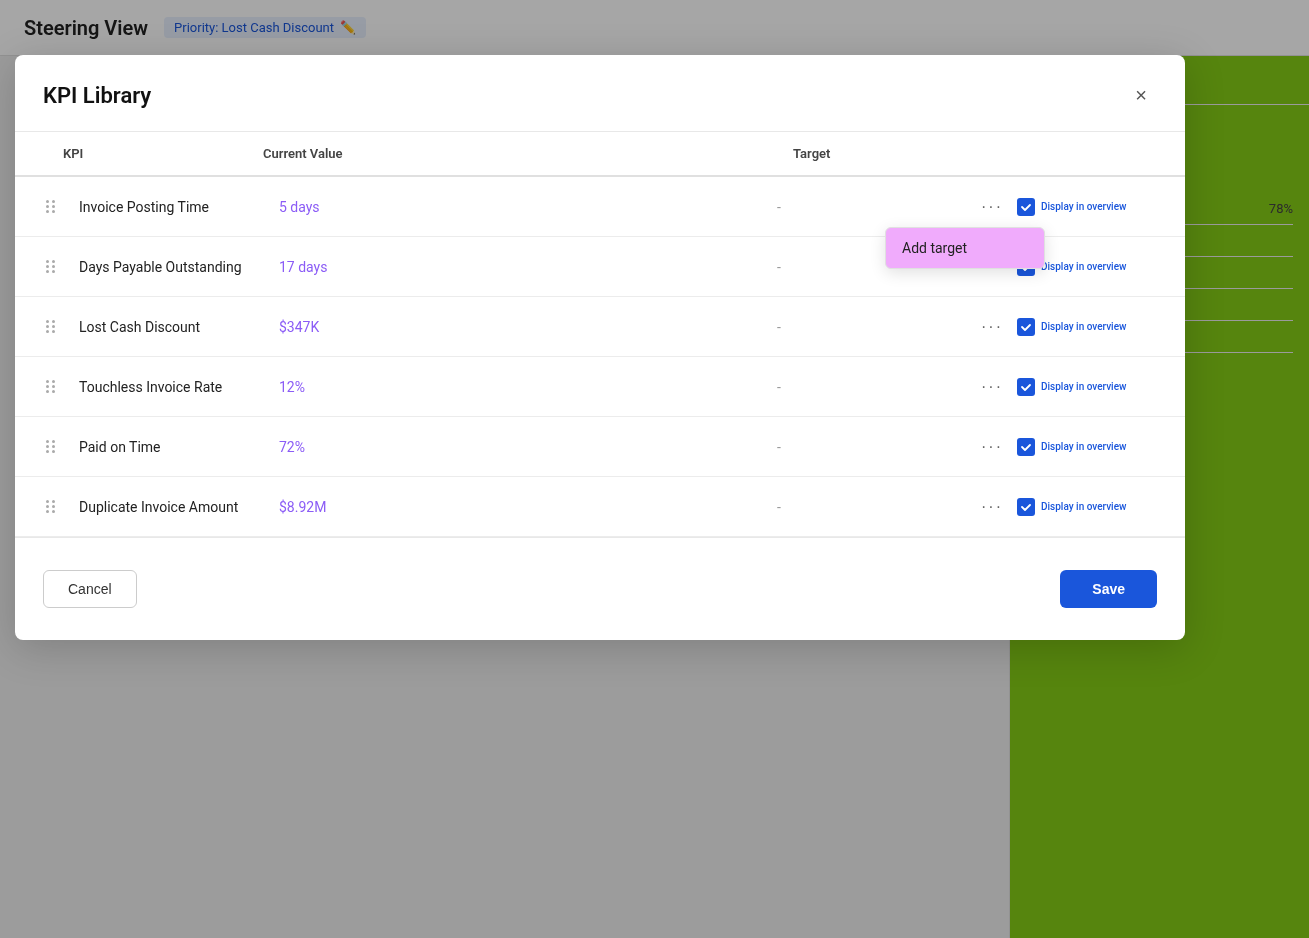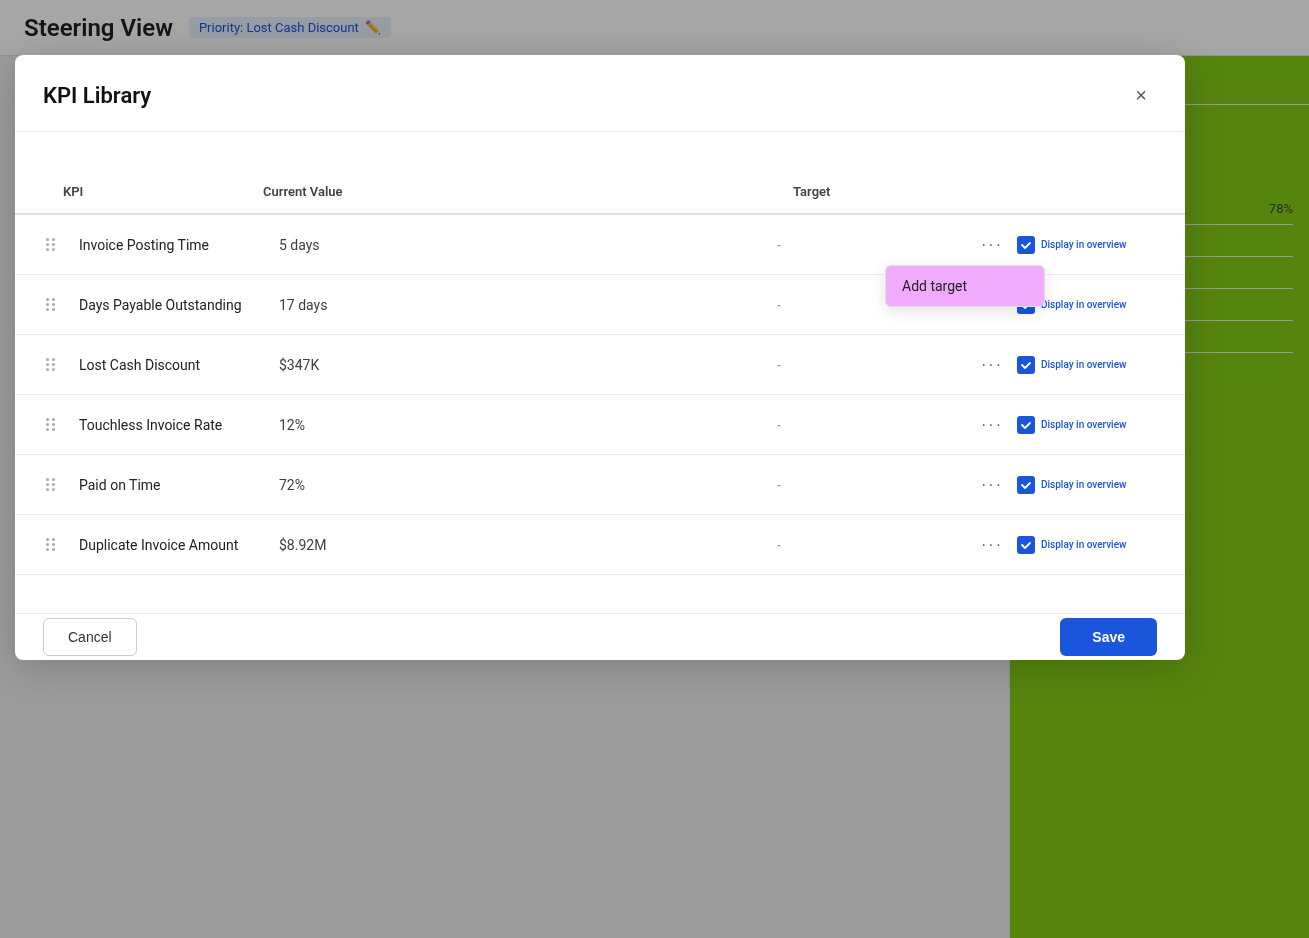--- a/index.html
+++ b/index.html
@@ -25,21 +25,21 @@
       height: 56px;
       background: #fff;
       border-bottom: 1px solid #e0e0e0;
       display: flex;
       align-items: center;
       padding: 0 24px;
       gap: 16px;
     }
 
     .bg-title {
-      font-size: 24px;
+      font-size: 20px;
       font-weight: 600;
       color: #222;
     }
 
     .bg-badge {
       background: #e8f0fe;
       color: #1a56db;
       border-radius: 4px;
       padding: 3px 10px;
       font-size: 13px;
@@ -106,21 +106,20 @@
       position: absolute;
       top: 55px;
       left: 15px;
       width: 1170px;
       background: #fff;
       border-radius: 8px;
       box-shadow: 0 8px 40px rgba(0,0,0,0.18);
       z-index: 20;
       display: flex;
       flex-direction: column;
-      gap: 38px;
     }
 
     .modal-header {
       display: flex;
       align-items: center;
       justify-content: space-between;
       padding: 24px 28px 20px;
       border-bottom: 1px solid #e8e8e8;
     }
 
@@ -198,21 +197,21 @@
     }
 
     .cell-kpi {
       font-size: 14px;
       color: #222;
       padding: 4px 8px;
     }
 
     .cell-value {
       font-size: 14px;
-      color: #404040;
+      color: #8b5cf6;
       padding: 4px 8px;
     }
 
     .cell-target {
       font-size: 14px;
       color: #999;
       padding: 4px 8px;
     }
 
     .cell-actions {
@@ -279,21 +278,21 @@
       padding: 12px 16px;
       font-size: 14px;
       color: #222;
       cursor: pointer;
     }
 
     
     .modal-footer {
       display: flex;
       justify-content: space-between;
-      padding: 4px 28px;
+      padding: 32px 28px;
       border-top: 1px solid #e8e8e8;
     }
 
     .cancel-btn {
       padding: 10px 24px;
       border: 1px solid #ccc;
       background: #fff;
       border-radius: 6px;
       font-size: 14px;
       color: #333;

